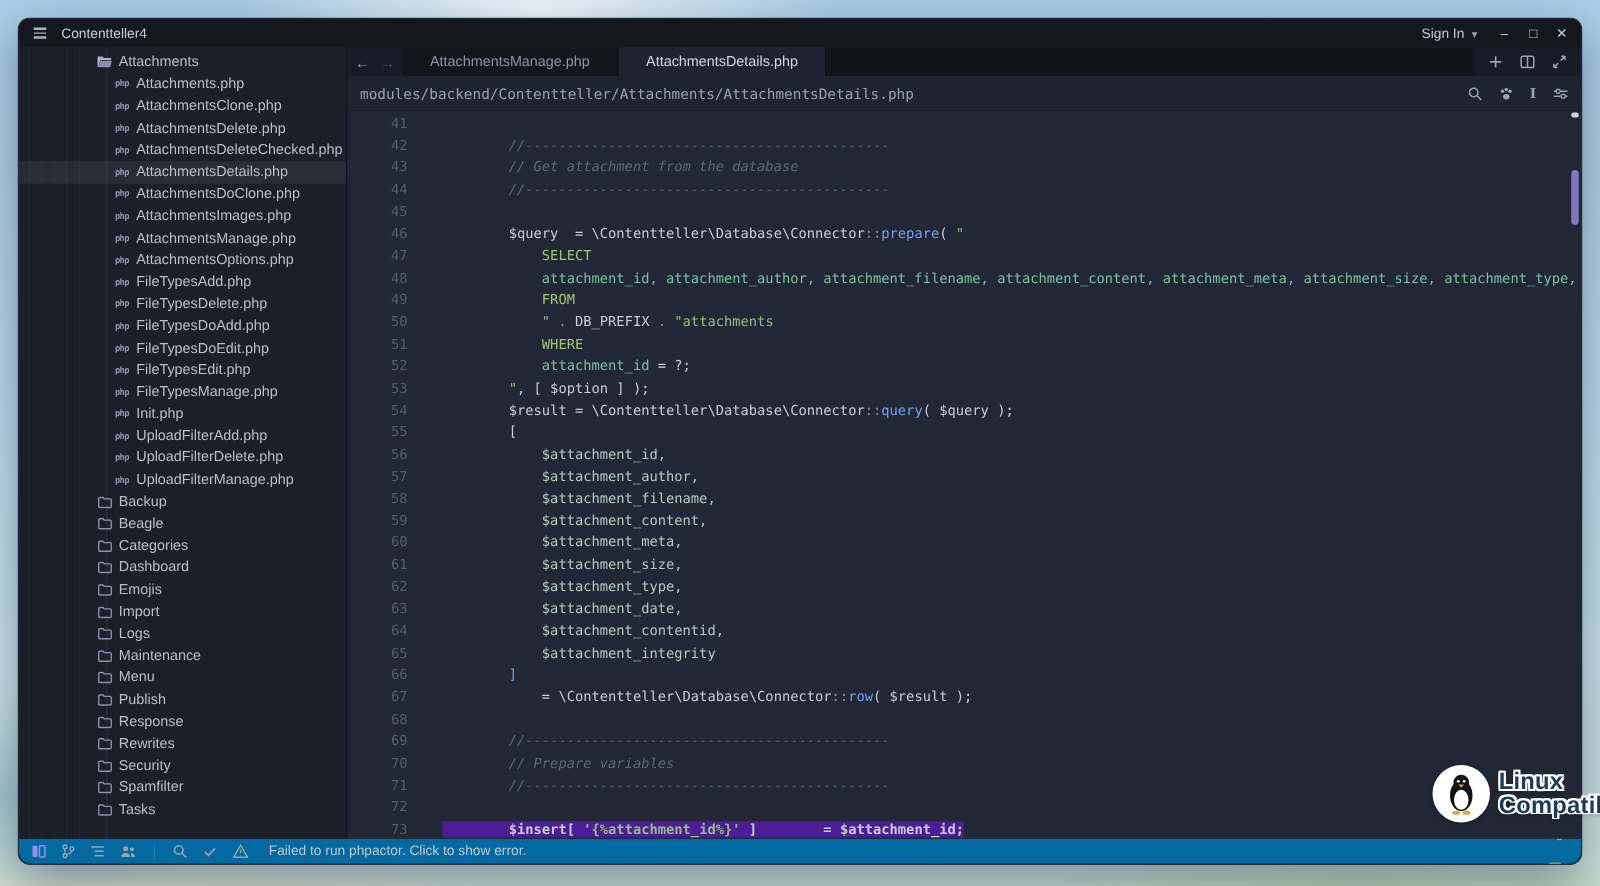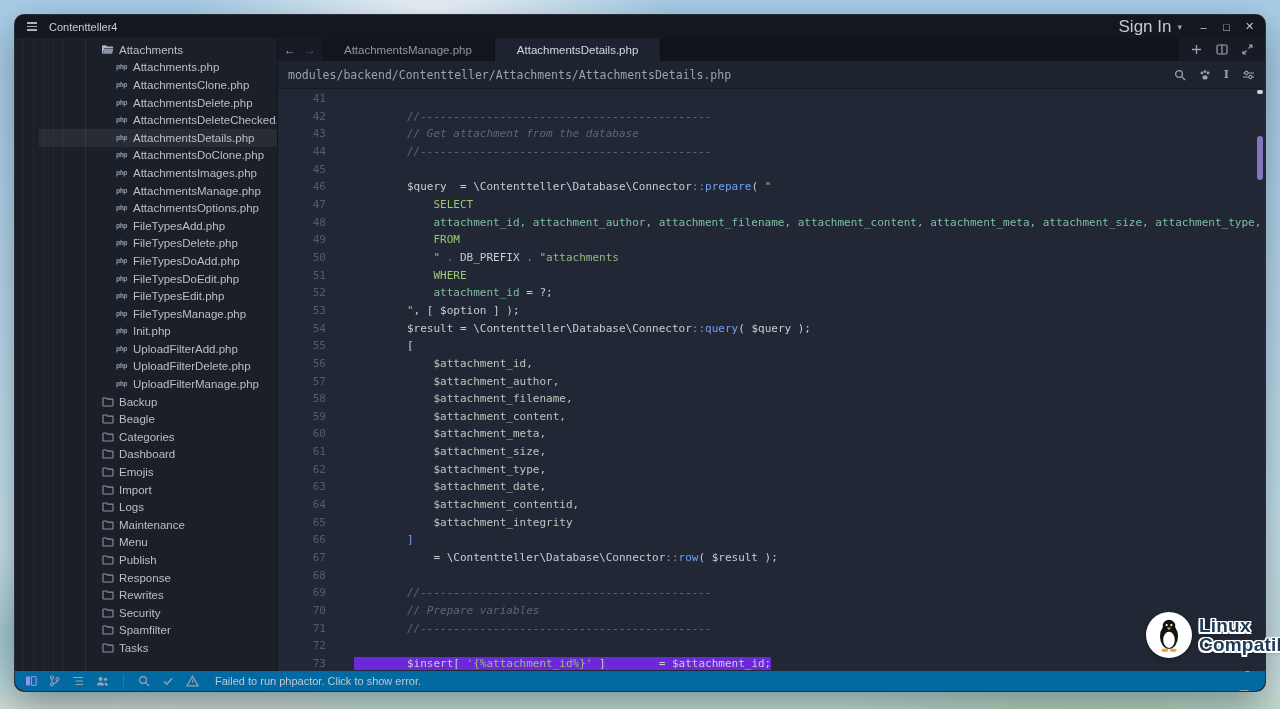--- a/index.html
+++ b/index.html
@@ -15,33 +15,33 @@
   }
   .window{ position:absolute; left:14px; top:14px; width:1252px; height:678px;
     background:#1b1f2a; border-radius:10px; border:1px solid rgba(255,255,255,.07);
     box-shadow:0 14px 40px rgba(20,40,60,.45); overflow:hidden; display:flex; flex-direction:column; }
   
   .titlebar{ height:23px; background:#14171e; display:flex; align-items:center; flex:0 0 auto; }
   .hamburger{ width:26px; display:flex; flex-direction:column; gap:2px; padding-left:12px; cursor:pointer;}
   .hamburger i{ display:block; width:10px; height:1.4px; background:#aab1bf; }
   .win-title{ font-size:11px; color:#c9cdd7; margin-left:8px; }
   .tb-right{ margin-left:auto; display:flex; align-items:center; gap:0; }
-  .signin{ font-size:17px; color:#c3c8d2; padding:0 4px 0 10px; cursor:pointer;}
+  .signin{ font-size:11px; color:#c3c8d2; padding:0 4px 0 10px; cursor:pointer;}
   .chev{ color:#9aa1b0; font-size:9px; padding:0 10px 0 2px; cursor:pointer;}
   .winbtn{ width:23px; height:23px; display:flex; align-items:center; justify-content:center;
     color:#c3c8d2; font-size:11px; cursor:pointer; }
   .winbtn.close{ margin-right:4px; }
   
   .main{ flex:1; display:flex; min-height:0; }
   .sidebar{ width:263px; flex:0 0 auto; background:#1b1f28; border-right:1px solid #11141b;
     position:relative; overflow:hidden; padding-top:3px; }
   .guide{ position:absolute; top:0; bottom:0; width:1px; background:rgba(255,255,255,.035); }
   .guide.strong{ background:rgba(255,255,255,.07); }
   .tree-row{ height:17.6px; display:flex; align-items:center; font-size:11.5px; color:#b9bfcb;
-    white-space:nowrap; cursor:pointer; position:relative;margin-left:24px; }
+    white-space:nowrap; cursor:pointer; position:relative; }
   .tree-row.selected{ background:rgba(255,255,255,.06); }
   .tree-row .ticon{ width:13px; height:13px; display:inline-flex; align-items:center; justify-content:center;
     margin-right:5px; flex:0 0 auto; }
   .tree-row.folder{ padding-left:62px; }
   .tree-row.file{ padding-left:76px; }
   .phpico{ font-family:"DejaVu Sans Mono",monospace; font-size:7px; font-weight:bold; color:#8a94a8;
     letter-spacing:-.5px; }
   
   .editor-col{ flex:1; display:flex; flex-direction:column; min-width:0; background:#222736; }
   .tabbar{ height:23px; flex:0 0 auto; display:flex; align-items:stretch; background:#10141b; }
@@ -62,21 +62,21 @@
   .ibeam{ font-size:11px; font-weight:bold; font-family:"DejaVu Serif",serif; color:#9aa2b2; }
   
   .code{ flex:1; position:relative; overflow:hidden; background:#222736;
     font-family:"DejaVu Sans Mono",monospace; font-size:11px; line-height:17.66px; padding-top:1px; }
   .code-line{ display:flex; height:17.66px; }
   .ln{ width:48px; flex:0 0 auto; text-align:right; color:#525c70; user-select:none; }
   .lc{ padding-left:28px; white-space:pre; overflow:hidden; }
   .tok-def{ color:#c7ccd6; } .tok-com{ color:#5d6577; font-style:italic; }
   .tok-kw{ color:#9dc873; } .tok-id{ color:#7cbfa2; } .tok-str{ color:#94bd80; }
   .tok-fn{ color:#6fa0f2; } .tok-punc{ color:#899094; } .tok-var{ color:#b6c9bd; }
-  .sel{ background:#6d28d9; }
+  .sel{ background:#4c1d95;font-weight:bold; }
   .vscroll{ position:absolute; right:1px; top:0; bottom:0; width:8px; }
   .vscroll .mark{ position:absolute; top:1px; left:1px; right:1px; height:4px; background:#d0d2dd; border-radius:2px;}
   .vscroll .thumb{ position:absolute; top:47px; left:1px; right:1px; height:44px; background:#8276bd;
     border-radius:3px; cursor:grab; }
   
   .statusbar{ height:20px; flex:0 0 auto; background:#0369a1; display:flex; align-items:center;
     padding:0 10px; border-radius:0 0 10px 10px; }
   .sb-left{ display:flex; align-items:center; gap:12px; }
   .sb-sep{ width:1px; height:12px; background:rgba(255,255,255,.12); margin:0 2px; }
   .sb-err{ font-size:11px; color:#c2c7d2; margin-left:4px; cursor:pointer; }

